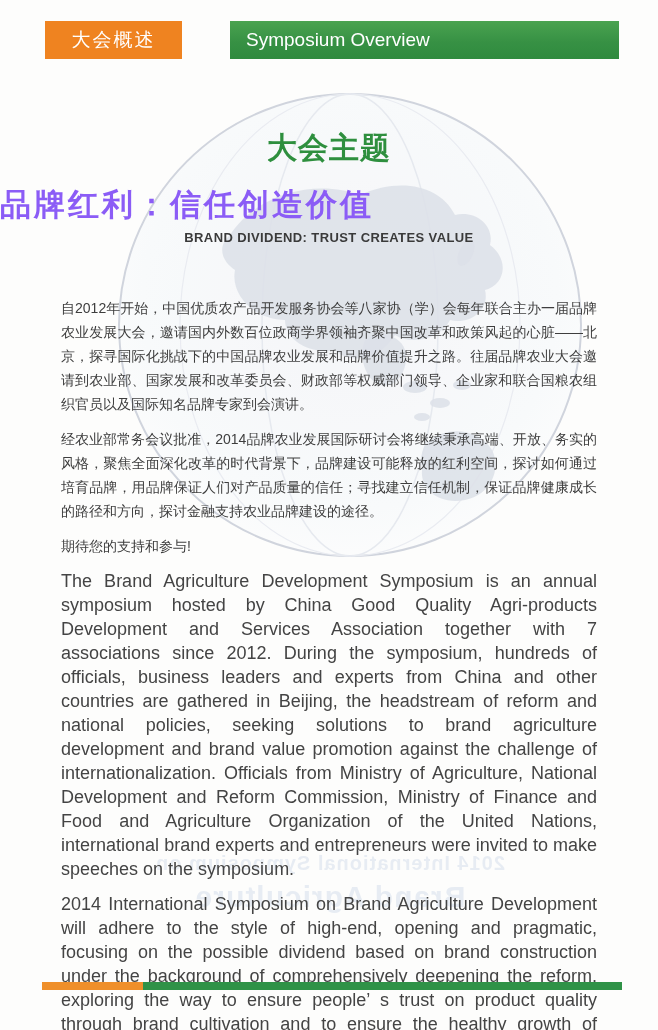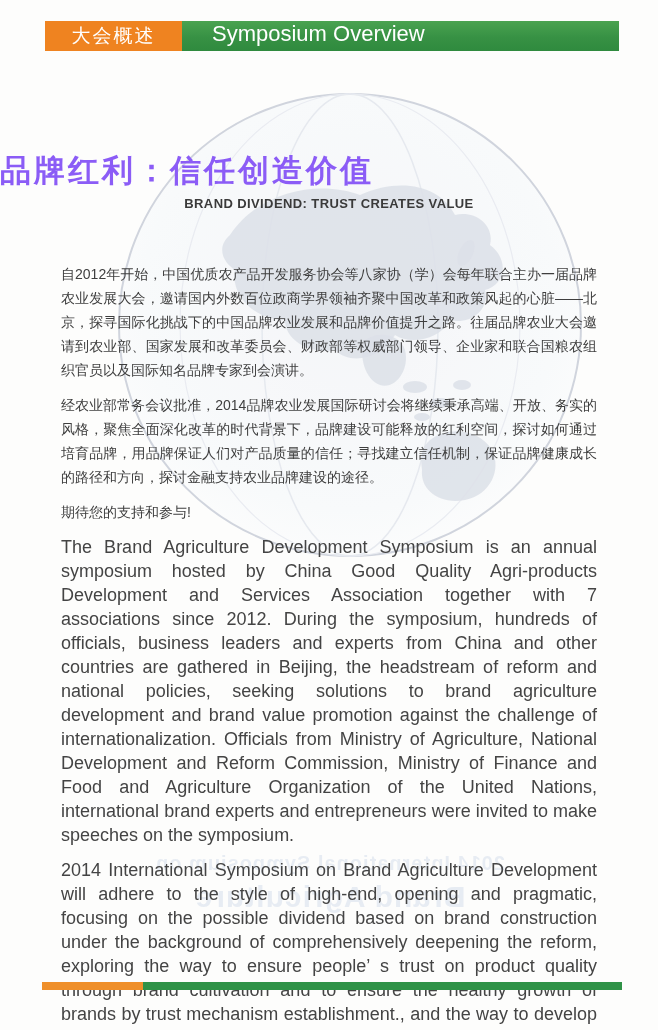--- a/index.html
+++ b/index.html
@@ -6,32 +6,32 @@
   .page{
     position:relative;
     width:658px;height:1030px;
     background:#fdfdfc;
     overflow:hidden;
     font-family:"Liberation Sans","DejaVu Sans",sans-serif;
     color:#414141;
   }
   
   .header{
-    position:absolute;top:21px;left:45px;width:574px;height:30px;
-    display:flex;z-index:3;
+    position:absolute;top:21px;left:45px;width:574px;height:38px;
+    display:flex;z-index:3;gap:48px;
   }
   .header-zh{
     width:137px;background:#ef8320;
     color:#ffffff;font-size:19px;letter-spacing:2px;
     display:flex;align-items:center;justify-content:center;
   }
   .header-en{
     flex:1;background:linear-gradient(180deg,#4aa350 0%,#379144 55%,#2f8a3e 100%);
-    color:#ffffff;font-size:22px;
-    display:flex;align-items:flex-start;padding-left:30px;
+    color:#ffffff;font-size:19px;
+    display:flex;align-items:center;padding-left:16px;
   }
   
   .globe{position:absolute;left:110px;top:85px;width:480px;height:480px;z-index:0;opacity:.85;}
   .ghost{
     position:absolute;top:846px;left:60px;width:540px;z-index:0;
     transform:scaleX(-1);
     color:#9db3d4;opacity:.22;font-weight:bold;text-align:center;
     line-height:34px;letter-spacing:1px;
   }
   .ghost-line1{font-size:20px;}
@@ -104,20 +104,21 @@
   <div class="header">
     <div class="header-zh">
       <span>大会概述</span>
     </div>
     <div class="header-en">
       <span>Symposium Overview</span>
     </div>
   </div>
 
   <div class="content">
+    <h1 class="title-zh">大会主题</h1>
     <h2 class="subtitle-zh">品牌红利：信任创造价值</h2>
     <h3 class="subtitle-en">BRAND DIVIDEND: TRUST CREATES VALUE</h3>
 
     <div class="body">
       <p class="zh">自2012年开始，中国优质农产品开发服务协会等八家协（学）会每年联合主办一届品牌农业发展大会，邀请国内外数百位政商学界领袖齐聚中国改革和政策风起的心脏——北京，探寻国际化挑战下的中国品牌农业发展和品牌价值提升之路。往届品牌农业大会邀请到农业部、国家发展和改革委员会、财政部等权威部门领导、企业家和联合国粮农组织官员以及国际知名品牌专家到会演讲。</p>
       <p class="zh">经农业部常务会议批准，2014品牌农业发展国际研讨会将继续秉承高端、开放、务实的风格，聚焦全面深化改革的时代背景下，品牌建设可能释放的红利空间，探讨如何通过培育品牌，用品牌保证人们对产品质量的信任；寻找建立信任机制，保证品牌健康成长的路径和方向，探讨金融支持农业品牌建设的途径。</p>
       <p class="zh">期待您的支持和参与!</p>
       <p class="en">The Brand Agriculture Development Symposium is an annual symposium hosted by China Good Quality Agri-products Development and Services Association together with 7 associations since 2012. During the symposium, hundreds of officials, business leaders and experts from China and other countries are gathered in Beijing, the headstream of reform and national policies, seeking solutions to brand agriculture development and brand value promotion against the challenge of internationalization. Officials from Ministry of Agriculture, National Development and Reform Commission, Ministry of Finance and Food and Agriculture Organization of the United Nations, international brand experts and entrepreneurs were invited to make speeches on the symposium.</p>
       <p class="en">2014 International Symposium on Brand Agriculture Development will adhere to the style of high-end, opening and pragmatic, focusing on the possible dividend based on brand construction under the background of comprehensively deepening the reform, exploring the way to ensure people’ s trust on product quality through brand cultivation and to ensure the healthy growth of brands by trust mechanism establishment., and the way to develop agricultural brand under finance support.</p>
     </div>

